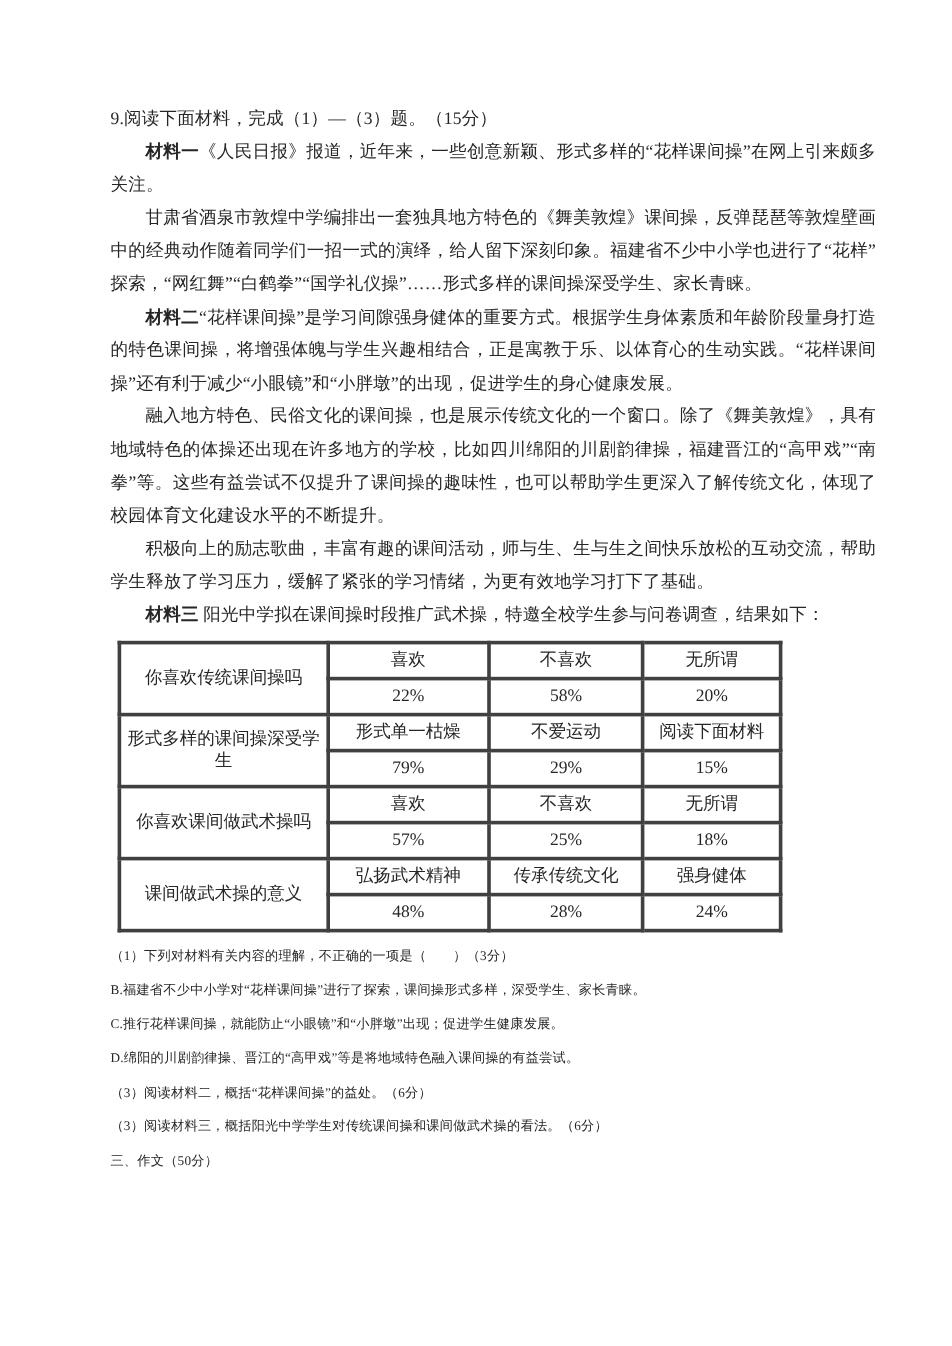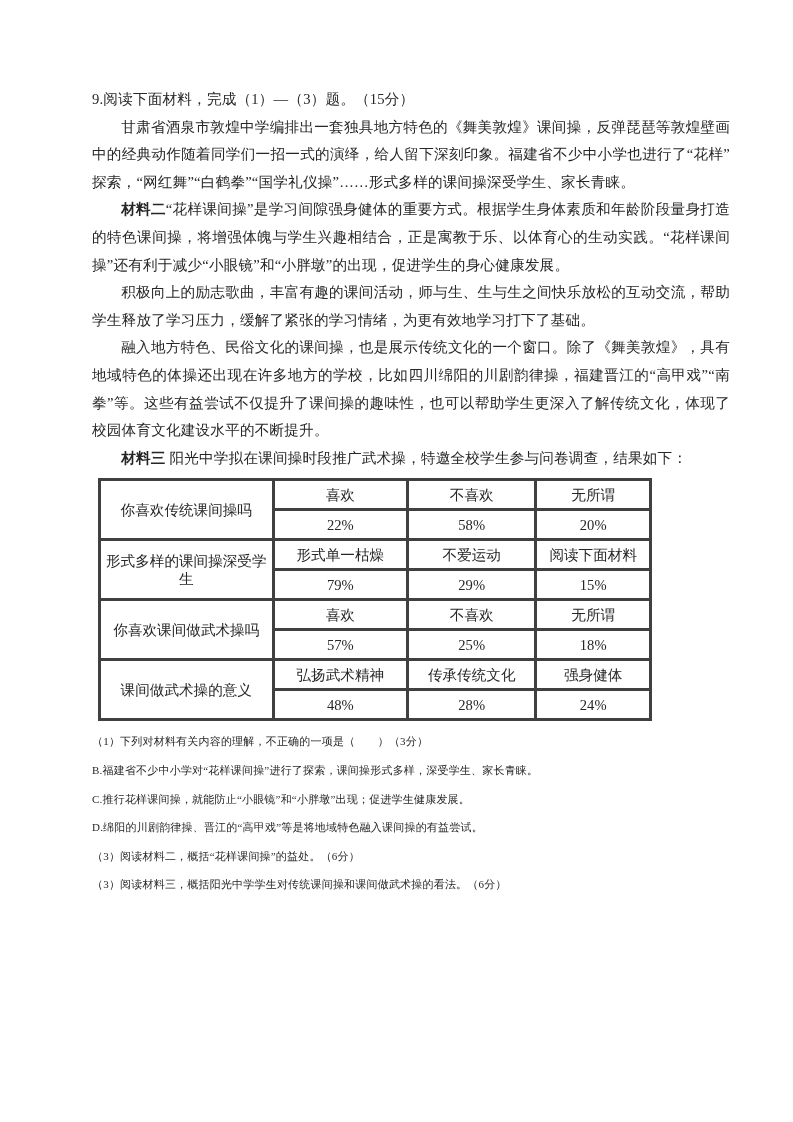--- a/index.html
+++ b/index.html
@@ -61,28 +61,29 @@
   }
   .q-block { margin-top: 3px; }
 </style>
 </head>
 <body>
 
 <div class="page">
 
   <p class="line">9.阅读下面材料，完成（1）—（3）题。（15分）</p>
 
+  <p class="para"><b class="mat-label">材料一</b><span>《人民日报》报道，近年来，一些创意新颖、形式多样的“花样课间操”在网上引来颇多关注。</span></p>
 
   <p class="para">甘肃省酒泉市敦煌中学编排出一套独具地方特色的《舞美敦煌》课间操，反弹琵琶等敦煌壁画中的经典动作随着同学们一招一式的演绎，给人留下深刻印象。福建省不少中小学也进行了“花样”探索，“网红舞”“白鹤拳”“国学礼仪操”……形式多样的课间操深受学生、家长青睐。</p>
 
   <p class="para"><b class="mat-label">材料二</b><span>“花样课间操”是学习间隙强身健体的重要方式。根据学生身体素质和年龄阶段量身打造的特色课间操，将增强体魄与学生兴趣相结合，正是寓教于乐、以体育心的生动实践。“花样课间操”还有利于减少“小眼镜”和“小胖墩”的出现，促进学生的身心健康发展。</span></p>
 
+  <p class="para">融入地方特色、民俗文化的课间操，也是展示传统文化的一个窗口。除了《舞美敦煌》，具有地域特色的体操还出现在许多地方的学校，比如四川绵阳的川剧韵律操，福建晋江的“高甲戏”“南拳”等。这些有益尝试不仅提升了课间操的趣味性，也可以帮助学生更深入了解传统文化，体现了校园体育文化建设水平的不断提升。</p>
+
   <p class="para">积极向上的励志歌曲，丰富有趣的课间活动，师与生、生与生之间快乐放松的互动交流，帮助学生释放了学习压力，缓解了紧张的学习情绪，为更有效地学习打下了基础。</p>
-
-  <p class="para">融入地方特色、民俗文化的课间操，也是展示传统文化的一个窗口。除了《舞美敦煌》，具有地域特色的体操还出现在许多地方的学校，比如四川绵阳的川剧韵律操，福建晋江的“高甲戏”“南拳”等。这些有益尝试不仅提升了课间操的趣味性，也可以帮助学生更深入了解传统文化，体现了校园体育文化建设水平的不断提升。</p>
 
   <p class="para"><b class="mat-label">材料三</b><span> 阳光中学拟在课间操时段推广武术操，特邀全校学生参与问卷调查，结果如下：</span></p>
 
   <table class="survey">
     <colgroup>
       <col style="width:31.5%">
         <col style="width:24.4%">
         <col style="width:23.3%">
         <col style="width:20.8%">
     </colgroup>
@@ -134,15 +135,16 @@
     </tbody>
   </table>
 
   <div class="q-block">
     <p>（1）下列对材料有关内容的理解，不正确的一项是（　　）（3分）</p>
     <p>B.福建省不少中小学对“花样课间操”进行了探索，课间操形式多样，深受学生、家长青睐。</p>
     <p>C.推行花样课间操，就能防止“小眼镜”和“小胖墩”出现；促进学生健康发展。</p>
     <p>D.绵阳的川剧韵律操、晋江的“高甲戏”等是将地域特色融入课间操的有益尝试。</p>
     <p>（3）阅读材料二，概括“花样课间操”的益处。（6分）</p>
     <p>（3）阅读材料三，概括阳光中学学生对传统课间操和课间做武术操的看法。（6分）</p>
+    <p>三、作文（50分）</p>
   </div>
 
 </div>
 
 </body></html>

